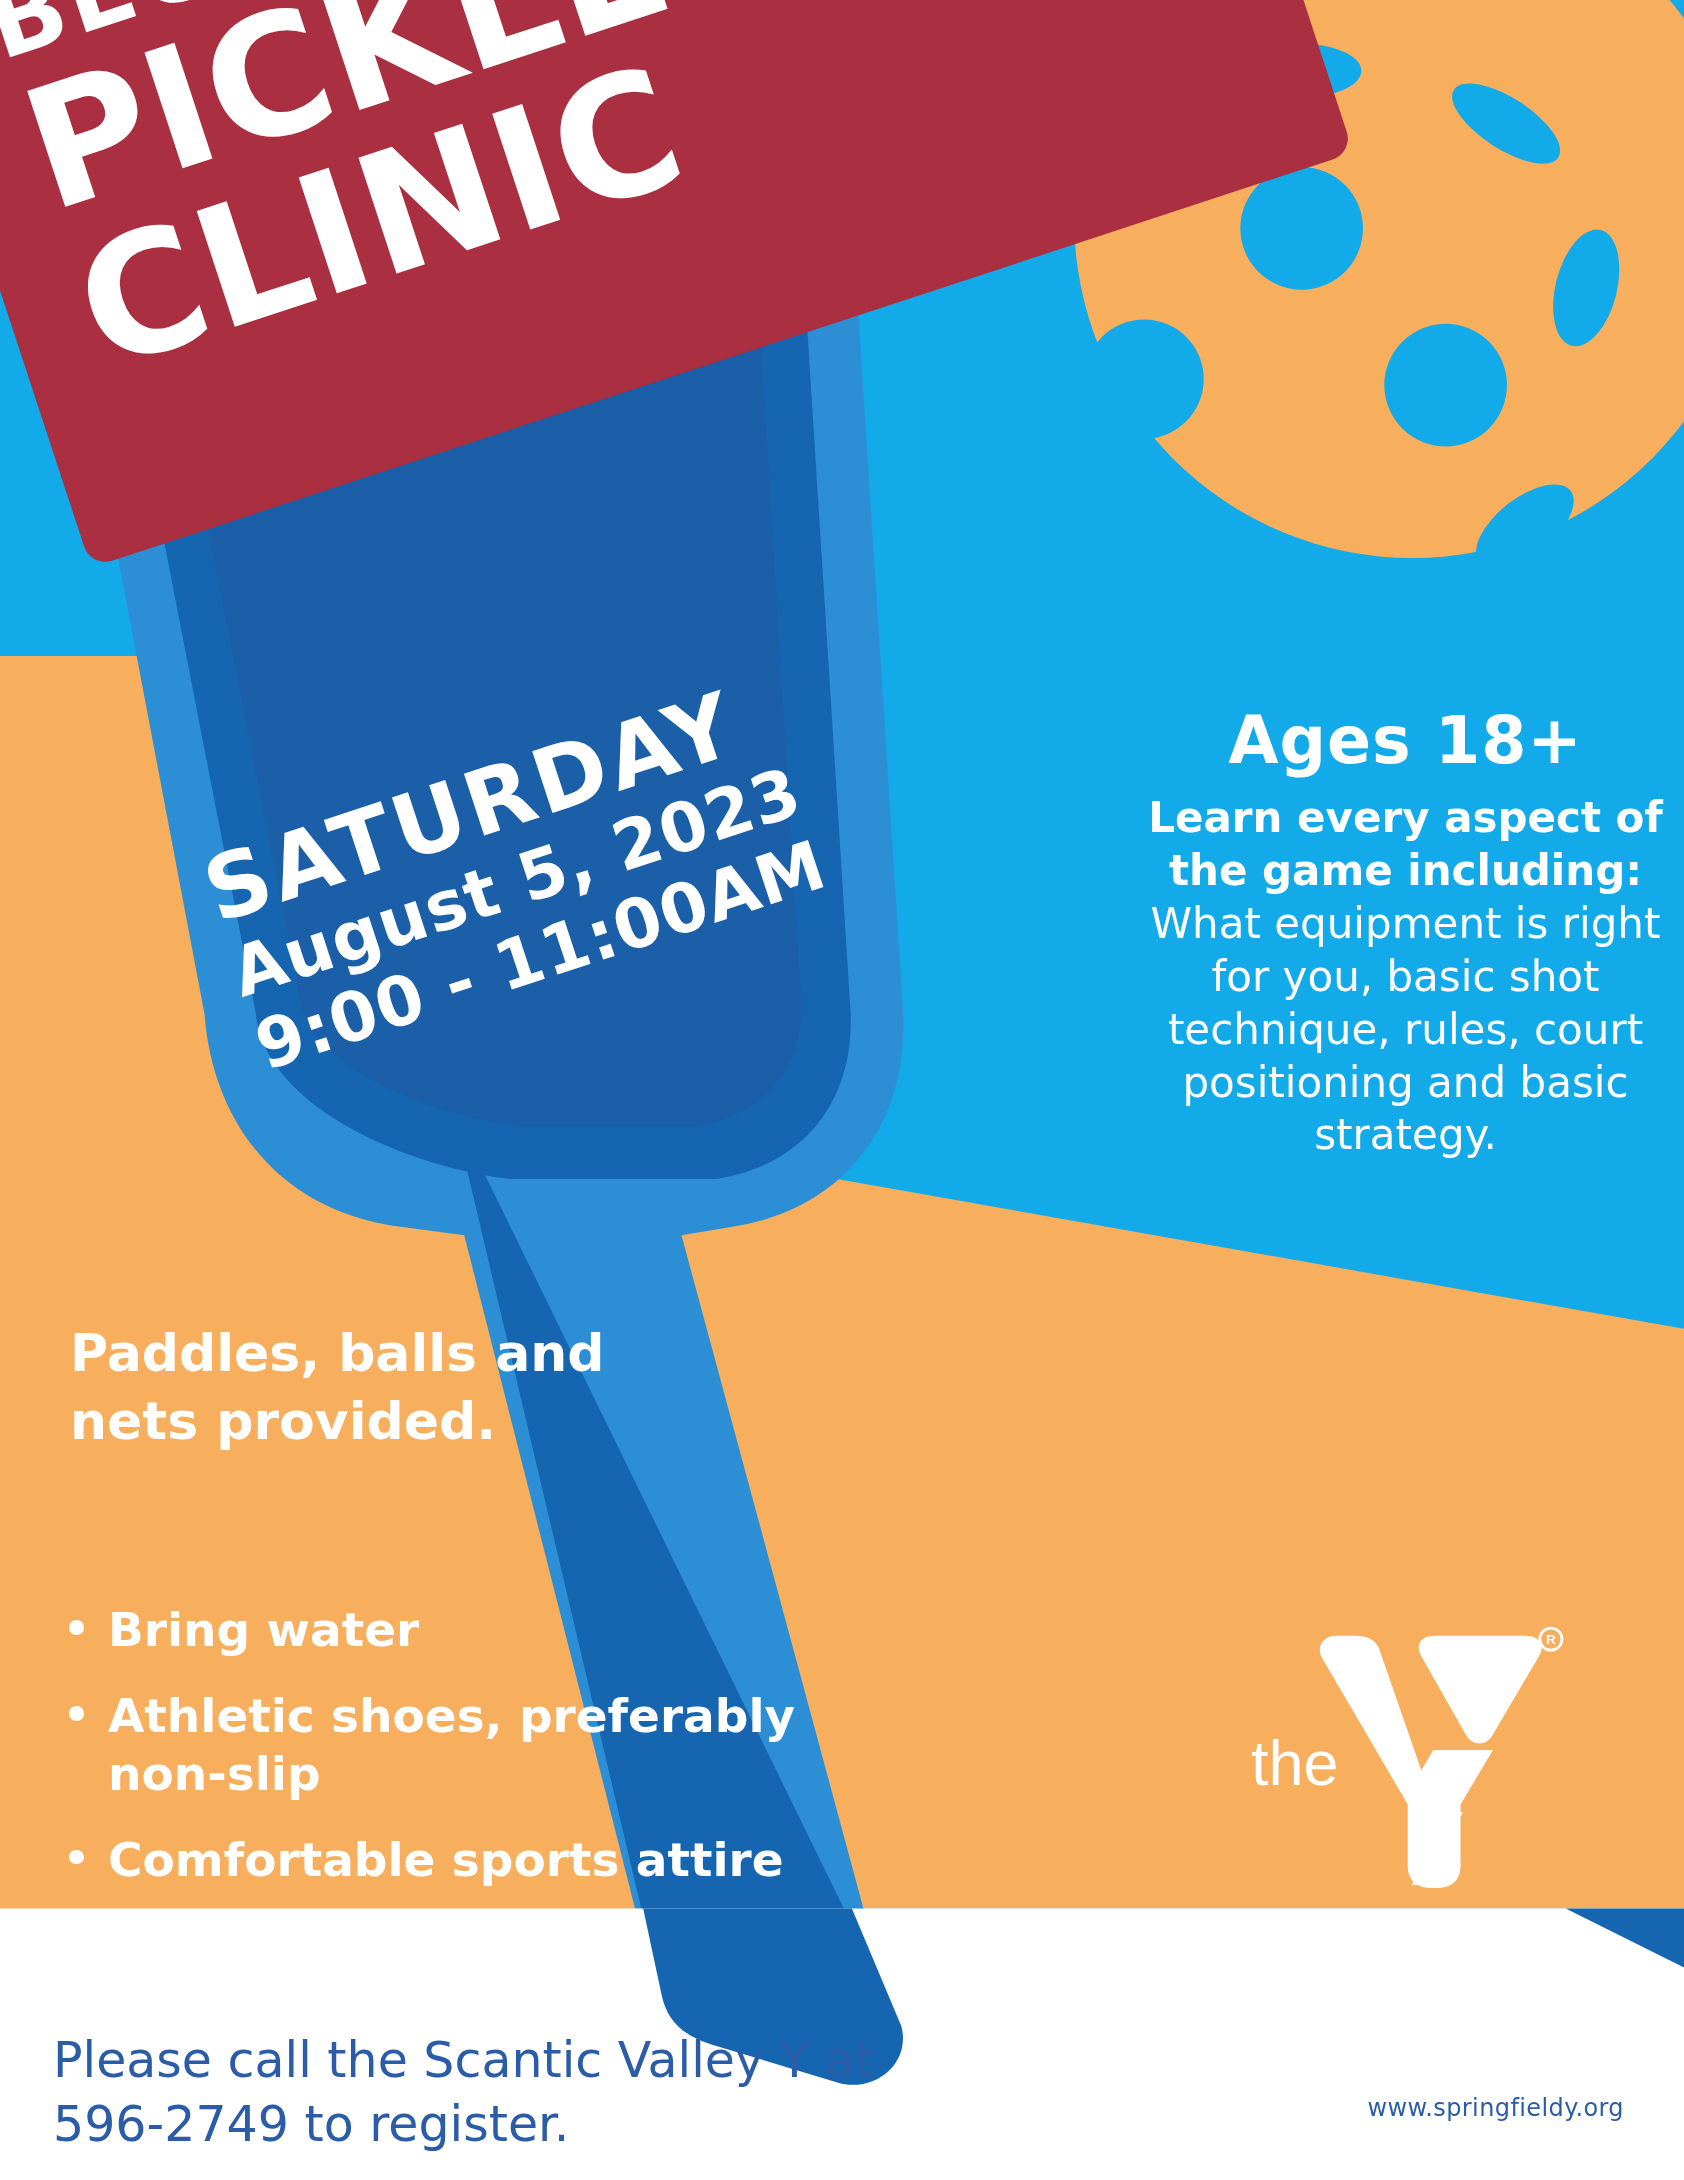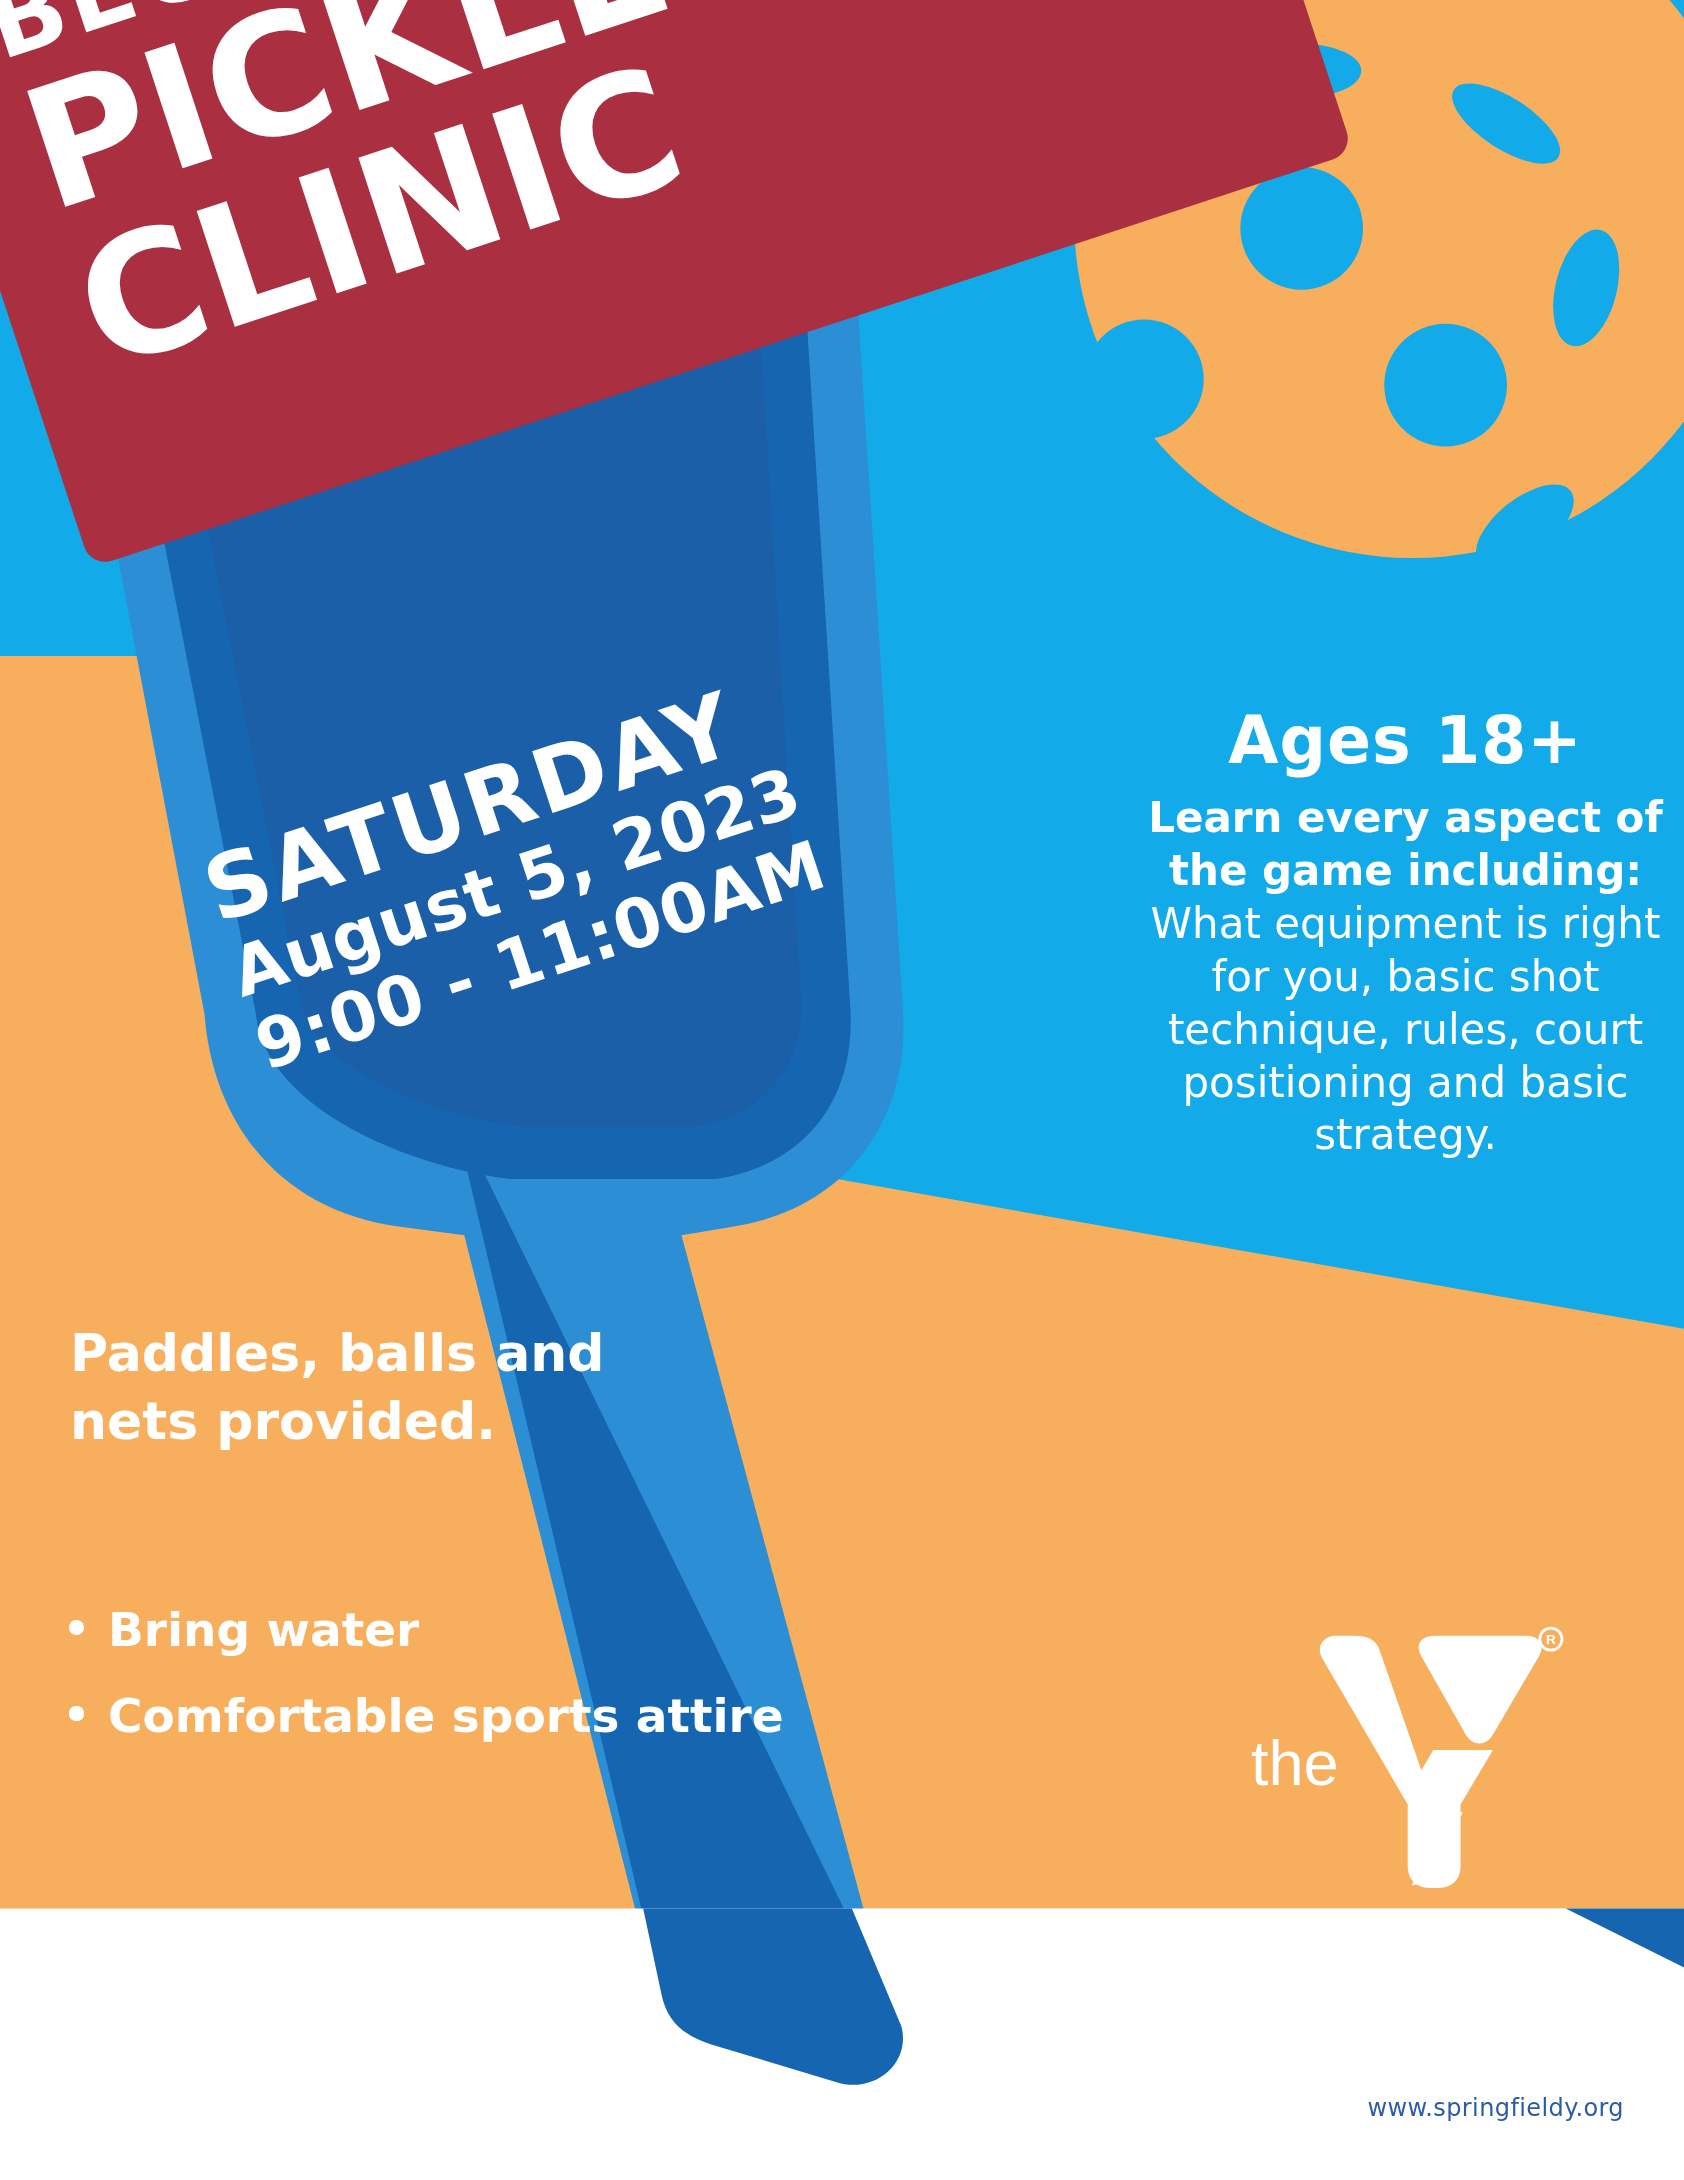--- a/index.html
+++ b/index.html
@@ -280,20 +280,21 @@
 
   <div class="provided">Paddles, balls and nets provided.</div>
 
   <ul class="bullets">
     <li>
       <span class="dot"></span>
       <span>Bring water</span>
     </li>
     <li>
       <span class="dot"></span>
+      <span>Athletic shoes, preferably non-slip</span>
     </li>
     <li>
       <span class="dot"></span>
       <span>Comfortable sports attire</span>
     </li>
   </ul>
 
 
   <div class="ymca">
     <svg viewBox="0 0 440 400">
@@ -318,16 +319,17 @@
                C 394,80 386,70 370,70 Z" fill="#FFFFFF"></path>
       <g>
         <circle cx="400" cy="74" r="13" fill="none" stroke="#FFFFFF" stroke-width="3.2"></circle>
         <text x="400" y="80" font-family="'Liberation Sans', sans-serif" font-size="16" font-weight="700" fill="#FFFFFF" text-anchor="middle">R</text>
       </g>
       <text x="48" y="245" font-family="'Liberation Sans', sans-serif" font-size="74" font-weight="400" fill="#FFFFFF">the</text>
       <text x="258" y="372" font-family="'Liberation Sans', sans-serif" font-size="33" font-weight="700" letter-spacing="2" fill="#FFFFFF" transform="rotate(-68 258 372)">YMCA</text>
     </svg>
   </div>
 
+  <div class="footer-call">Please call the Scantic Valley Y at 596-2749 to register.</div>
   <div class="footer-url">www.springfieldy.org</div>
 
 </div>
 
 
 </body></html>

